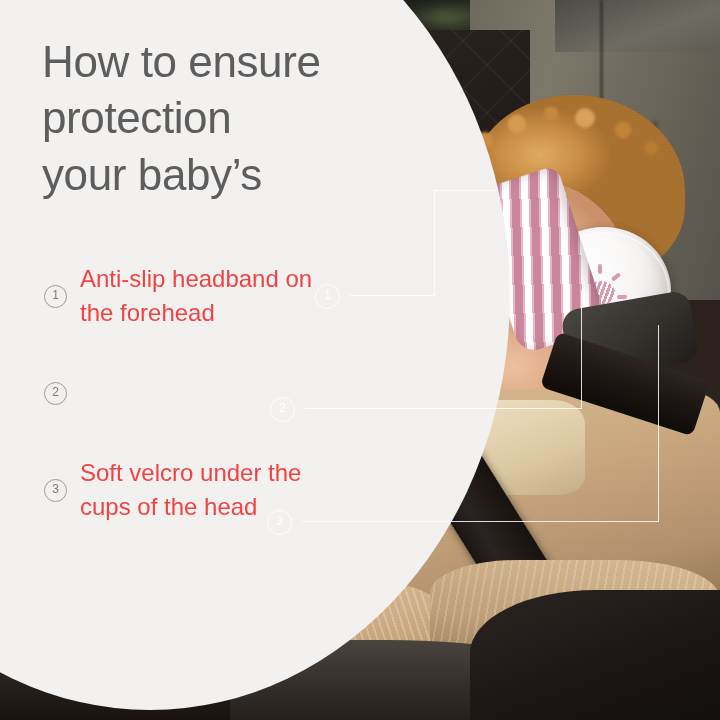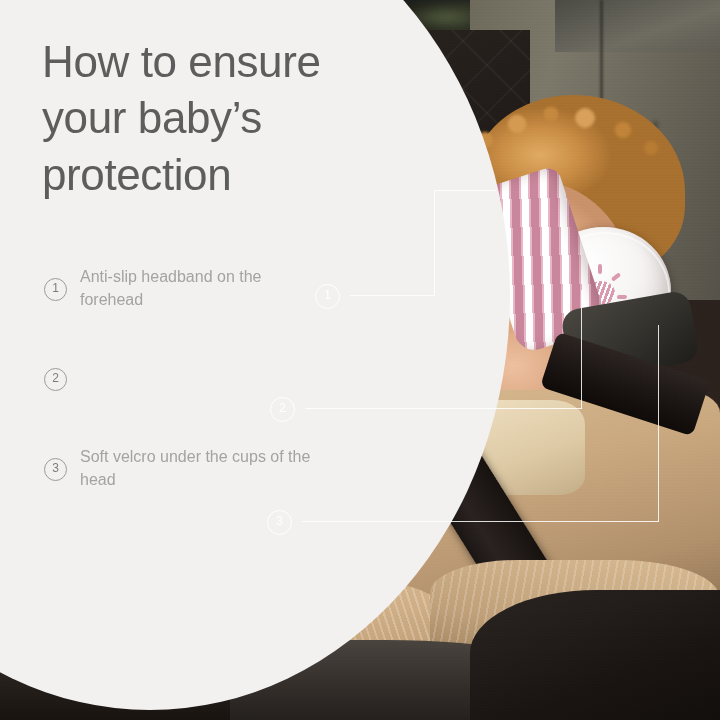--- a/index.html
+++ b/index.html
@@ -359,23 +359,23 @@
     height: 21px;
     border-radius: 50%;
     border: 1px solid #9b9b9b;
     color: #7c7c7c;
     font-size: 12px;
     line-height: 19px;
     text-align: center;
     margin-right: 13px;
   }
   .item-text {
-    font-size: 16px;
+    font-size: 24px;
     line-height: 1.42;
-    color: #a3a3a3;
+    color: #ef4444;
   }
 
   
   .callouts {
     position: absolute;
     left: 0; top: 0;
     width: 720px; height: 720px;
     pointer-events: none;
   }
   .co-circle {
@@ -458,22 +458,22 @@
     <div class="ph ph-base-dk"></div>
     <div class="ph ph-grain"></div>
   </div>
 
   <div class="panel"></div>
   <div class="panel-sq"></div>
 
   <div class="content">
     <div class="heading">
       <div>How to ensure</div>
+      <div>protection</div>
       <div>your baby’s</div>
-      <div>protection</div>
     </div>
 
     <div class="list">
       <div class="list-item">
         <div class="num-circle">1</div>
         <div class="item-text">Anti-slip headband on the forehead</div>
       </div>
       <div class="list-item">
         <div class="num-circle">2</div>
       </div>

